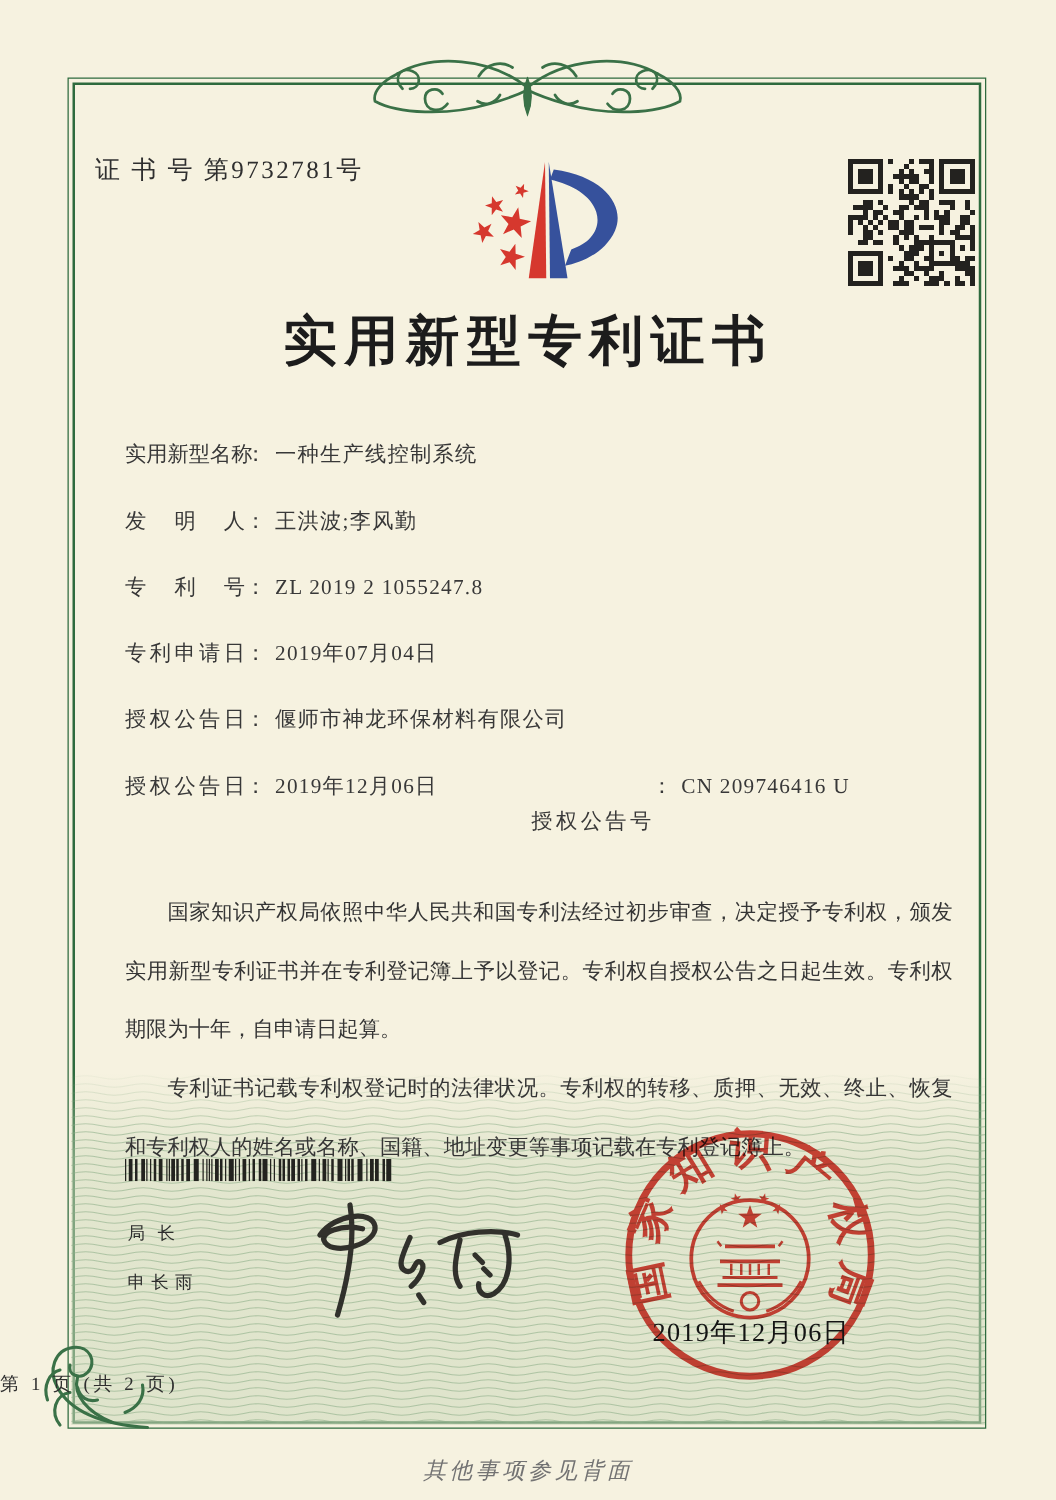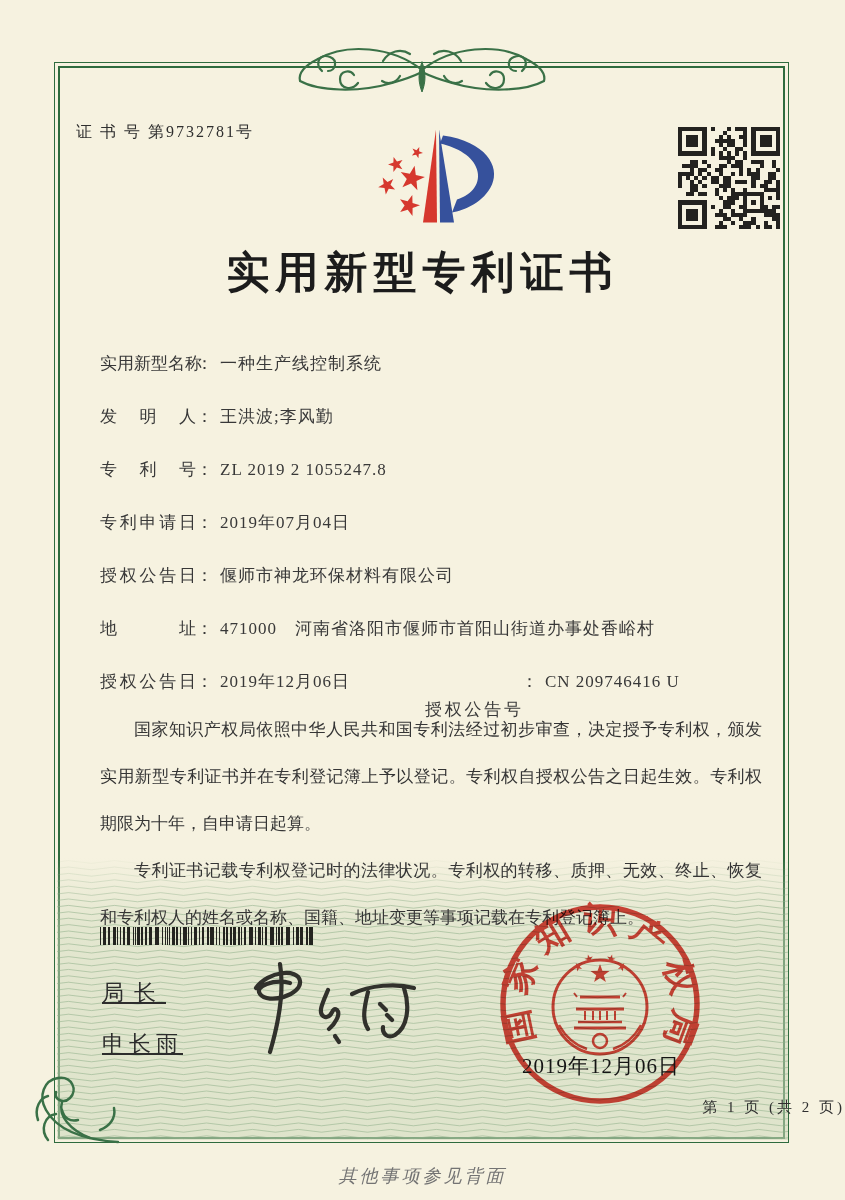--- a/index.html
+++ b/index.html
@@ -18,48 +18,48 @@
   .frame::before{
     content:"";position:absolute;inset:3px;border:2.5px solid #2e6b3e;
   }
   
   .wave-zone{
     left:57px;top:858px;width:731px;height:282px;z-index:1;
     background:linear-gradient(180deg, rgba(210,221,193,0) 0px, rgba(208,219,190,.5) 70px, rgba(203,216,186,.55) 100%);
   }
   .wave-zone svg{display:block;}
   .cert-no{
-    left:76px;top:122px;font-size:16px;letter-spacing:2px;color:#2f2f2f;z-index:3;
+    left:76px;top:122px;font-size:20px;letter-spacing:2px;color:#2f2f2f;z-index:3;
   }
   .logo{left:350px;top:122px;width:160px;height:106px;z-index:3;}
   .qr{left:678px;top:127px;width:102px;height:102px;z-index:3;}
   .title{
     left:0;top:244px;width:100%;text-align:center;
     font-size:43px;font-weight:bold;letter-spacing:6px;color:#1c1c1c;z-index:3;
   }
   .fields{left:100px;top:352px;width:662px;z-index:3;}
   .frow{position:relative;margin-bottom:29px;font-size:17px;color:#383838;line-height:24px;white-space:nowrap;}
   .flabel{display:inline-block;width:96px;text-align:justify;text-align-last:justify;vertical-align:top;}
   .fcolon{display:inline-block;vertical-align:top;}
   .fvalue{margin-left:7px;letter-spacing:1px;}
   .grant-second{position:absolute;left:325px;top:0;white-space:nowrap;}
   .grant-second .glabel{display:inline-block;width:96px;text-align:justify;text-align-last:justify;vertical-align:top;margin-top:28px;}
   .bodytext{left:100px;top:706px;width:662px;z-index:3;}
   .bodytext p{margin:0;text-indent:2em;font-size:17px;line-height:47px;text-align:justify;color:#353535;}
   .barcode{left:100px;top:927px;z-index:4;}
-  .director{left:102px;top:978px;z-index:5;font-size:22px;color:#2d2d2d;text-decoration:underline;}
+  .director{left:102px;top:978px;z-index:5;font-size:14px;color:#2d2d2d;}
   .director .t1{letter-spacing:10px;margin-bottom:21px;}
   .director .t2{letter-spacing:5px;text-align:center;}
   .signature{left:238px;top:956px;width:195px;height:102px;z-index:5;}
   .seal{left:497px;top:901px;width:206px;height:206px;z-index:6;mix-blend-mode:multiply;opacity:.93;}
   .seal-date{
     left:496px;top:1052px;width:210px;text-align:center;z-index:7;
     font-size:21px;letter-spacing:1px;color:#141414;
   }
-  .page-info{left:0;top:1098px;width:100%;text-align:right;font-size:15px;letter-spacing:3px;color:#2f2f2f;z-index:4;}
+  .page-info{left:0;top:1098px;width:100%;text-align:left;font-size:15px;letter-spacing:3px;color:#2f2f2f;z-index:4;}
   .back-note{left:0;top:1164px;width:100%;text-align:center;font-size:18px;font-style:italic;letter-spacing:3px;color:#737373;}
   .ornament-top{left:288px;top:32px;width:268px;height:72px;z-index:2;}
   .ornament-corner{left:28px;top:1050px;width:96px;height:96px;z-index:2;}
 </style>
 </head>
 <body>
 
 <div class="abs frame"></div>
 
 <div class="abs wave-zone">
@@ -395,23 +395,20 @@
   <div class="frow">
     <span class="flabel">专利号</span><span class="fcolon">：</span><span class="fvalue">ZL 2019 2 1055247.8</span>
   </div>
   <div class="frow">
     <span class="flabel">专利申请日</span><span class="fcolon">：</span><span class="fvalue">2019年07月04日</span>
   </div>
   <div class="frow">
     <span class="flabel">授权公告日</span><span class="fcolon">：</span><span class="fvalue">偃师市神龙环保材料有限公司</span>
   </div>
   <div class="frow">
-    <span class="flabel">地址</span><span class="fcolon">：</span><span class="fvalue">471000　河南省洛阳市偃师市首阳山街道办事处香峪村</span>
-  </div>
-  <div class="frow">
     <span class="flabel">授权公告日</span><span class="fcolon">：</span><span class="fvalue">2019年12月06日</span>
     <span class="grant-second">
       <span class="glabel">授权公告号</span><span class="fcolon">：</span><span class="fvalue">CN 209746416 U</span>
     </span>
   </div>
 </div>
 
 <div class="abs bodytext">
   <p>国家知识产权局依照中华人民共和国专利法经过初步审查，决定授予专利权，颁发实用新型专利证书并在专利登记簿上予以登记。专利权自授权公告之日起生效。专利权期限为十年，自申请日起算。</p>
   <p>专利证书记载专利权登记时的法律状况。专利权的转移、质押、无效、终止、恢复和专利权人的姓名或名称、国籍、地址变更等事项记载在专利登记簿上。</p>

